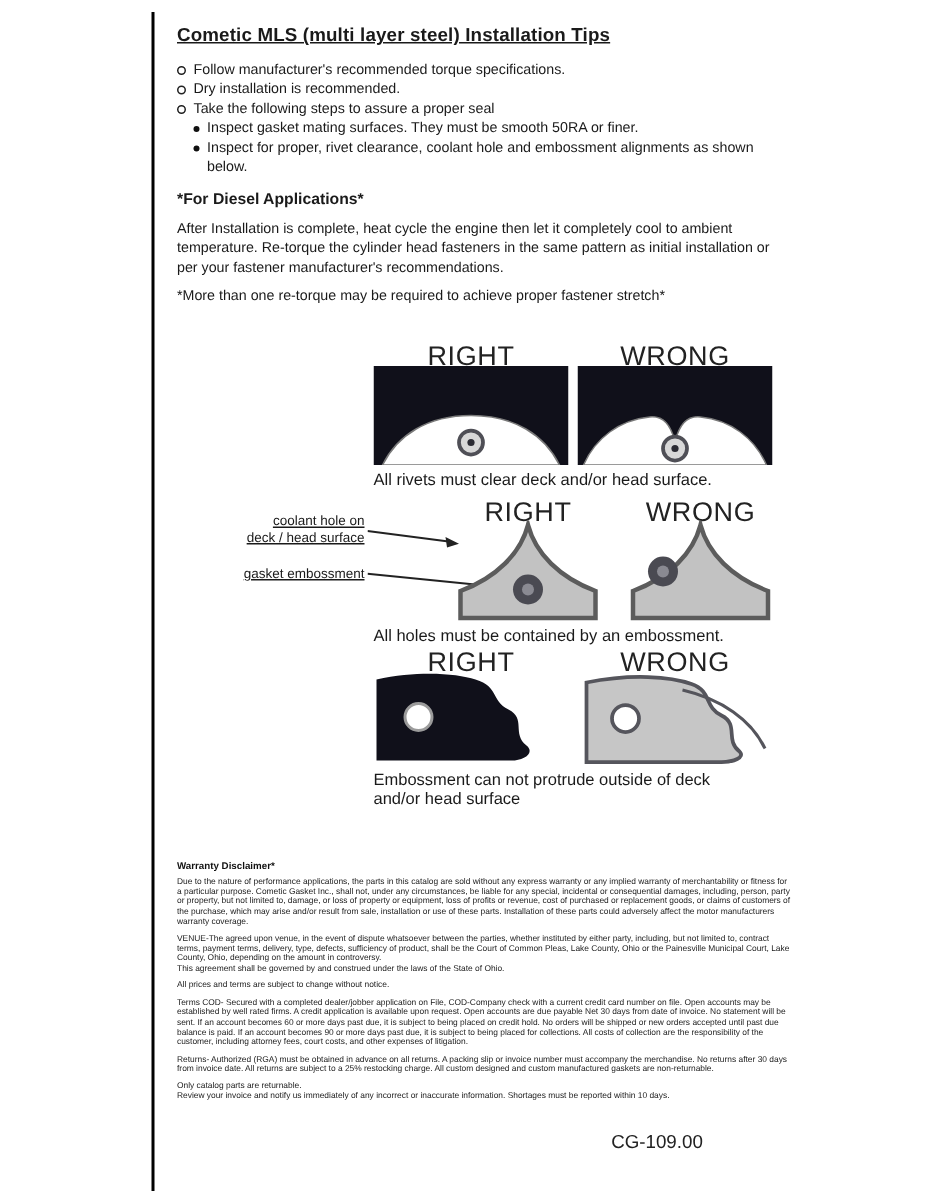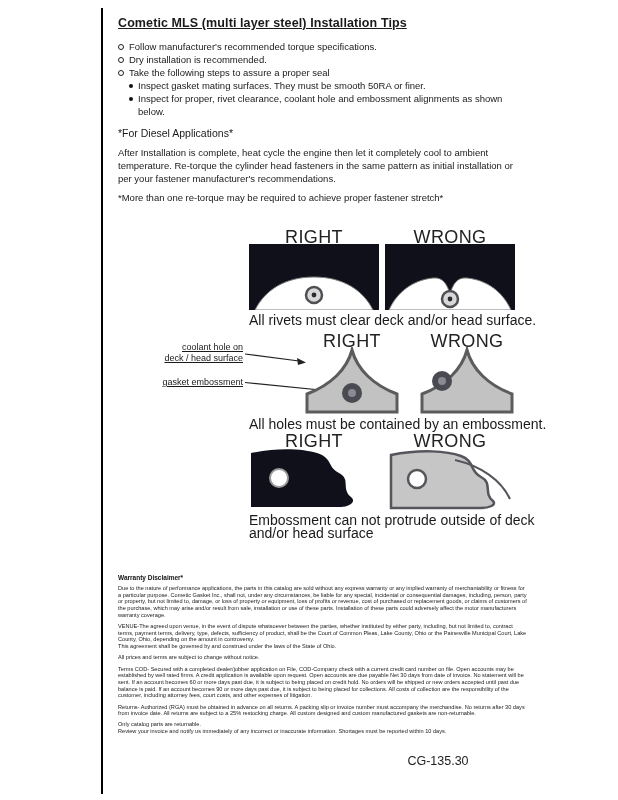--- a/index.html
+++ b/index.html
@@ -5,27 +5,27 @@
   html,body{margin:0;padding:0;background:#ffffff;}
   .page{position:relative;width:618px;height:800px;background:#ffffff;
         font-family:"Liberation Sans",sans-serif;color:#1a1a1a;overflow:hidden;margin-left:13px;}
   .left-rule{position:absolute;left:88px;top:8px;width:2px;height:786px;background:#000;}
   .flow{position:absolute;left:105px;top:16px;width:402px;}
   .title{font-size:12.5px;font-weight:bold;text-decoration:underline;margin-bottom:10px;letter-spacing:.1px;}
   .bullet{display:flex;align-items:flex-start;font-size:9.5px;line-height:13px;}
   .bullet.sub{margin-left:11px;}
   .b-open{flex:0 0 auto;width:4px;height:4px;border:1px solid #222;border-radius:50%;margin:4px 5px 0 0;}
   .b-fill{flex:0 0 auto;width:4px;height:4px;background:#111;border-radius:50%;margin:4.5px 5px 0 0;}
-  .diesel-heading{font-size:10.5px;font-weight:normal;margin-top:9px;}
+  .diesel-heading{font-size:10.5px;font-weight:bold;margin-top:9px;}
   .para{font-size:9.5px;line-height:13px;margin:6px 0 0 0;width:398px;}
   .para.p2{margin-top:7px;}
   .dg-label{position:absolute;font-size:18px;text-align:center;color:#222;letter-spacing:.4px;}
   .fig{position:absolute;}
   .fig svg{display:block;width:100%;height:100%;}
-  .caption{position:absolute;font-size:14px;line-height:12.5px;color:#1a1a1a;}
+  .caption{position:absolute;font-size:11px;line-height:12.5px;color:#1a1a1a;}
   .side-label{position:absolute;font-size:9px;line-height:11px;text-align:right;color:#1a1a1a;text-decoration:underline;}
   .pointer{position:absolute;pointer-events:none;}
   .warranty{position:absolute;left:105px;top:574px;width:410px;}
   .w-head{font-size:6.5px;font-weight:bold;margin:0 0 4px 0;color:#111;}
   .wp{font-size:5.6px;line-height:6.7px;margin:0 0 4.5px 0;color:#222;}
   .wp.tight{margin-bottom:0;}
   .footer-code{position:absolute;left:380px;top:754px;width:90px;text-align:center;font-size:12.5px;color:#222;}
 </style>
 </head>
 <body>
@@ -143,15 +143,15 @@
     <p class="wp">Due to the nature of performance applications, the parts in this catalog are sold without any express warranty or any implied warranty of merchantability or fitness for a particular purpose.  Cometic Gasket Inc., shall not, under any circumstances, be liable for any special, incidental or consequential damages, including, person, party or property, but not limited to, damage, or loss of property or equipment, loss of profits or revenue, cost of purchased or replacement goods, or claims of customers of the purchase, which may arise and/or result from sale, installation or use of these parts.  Installation of these parts could adversely affect the motor manufacturers warranty coverage.</p>
     <p class="wp tight">VENUE-The agreed upon venue, in the event of dispute whatsoever between the parties, whether instituted by either party, including, but not limited to, contract terms, payment terms, delivery, type, defects, sufficiency of product, shall be the Court of Common Pleas, Lake County, Ohio or the Painesville Municipal Court, Lake County, Ohio, depending on the amount in controversy.</p>
     <p class="wp">This agreement shall be governed by and construed under the laws of the State of Ohio.</p>
     <p class="wp">All prices and terms are subject to change without notice.</p>
     <p class="wp">Terms COD- Secured with a completed dealer/jobber application on File, COD-Company check with a current credit card number on file.  Open accounts may be established by well rated firms.  A credit application is available upon request.  Open accounts are due payable Net 30 days from date of invoice.  No statement will be sent.  If an account becomes 60 or more days past due, it is subject to being placed on credit hold.  No orders will be shipped or new orders accepted until past due balance is paid.  If an account becomes 90 or more days past due, it is subject to being placed for collections.  All costs of collection are the responsibility of the customer, including attorney fees, court costs, and other expenses of litigation.</p>
     <p class="wp">Returns- Authorized (RGA) must be obtained in advance on all returns.  A packing slip or invoice number must accompany the merchandise.  No returns after 30 days from invoice date.  All returns are subject to a 25% restocking charge.  All custom designed and custom manufactured gaskets are non-returnable.</p>
     <p class="wp tight">Only catalog parts are returnable.</p>
     <p class="wp">Review your invoice and notify us immediately of any incorrect or inaccurate information.  Shortages must be reported within 10 days.</p>
   </div>
 
-  <div class="footer-code">CG-135.30</div>
+  <div class="footer-code">CG-109.00</div>
 
 </div>
 
 </body></html>

